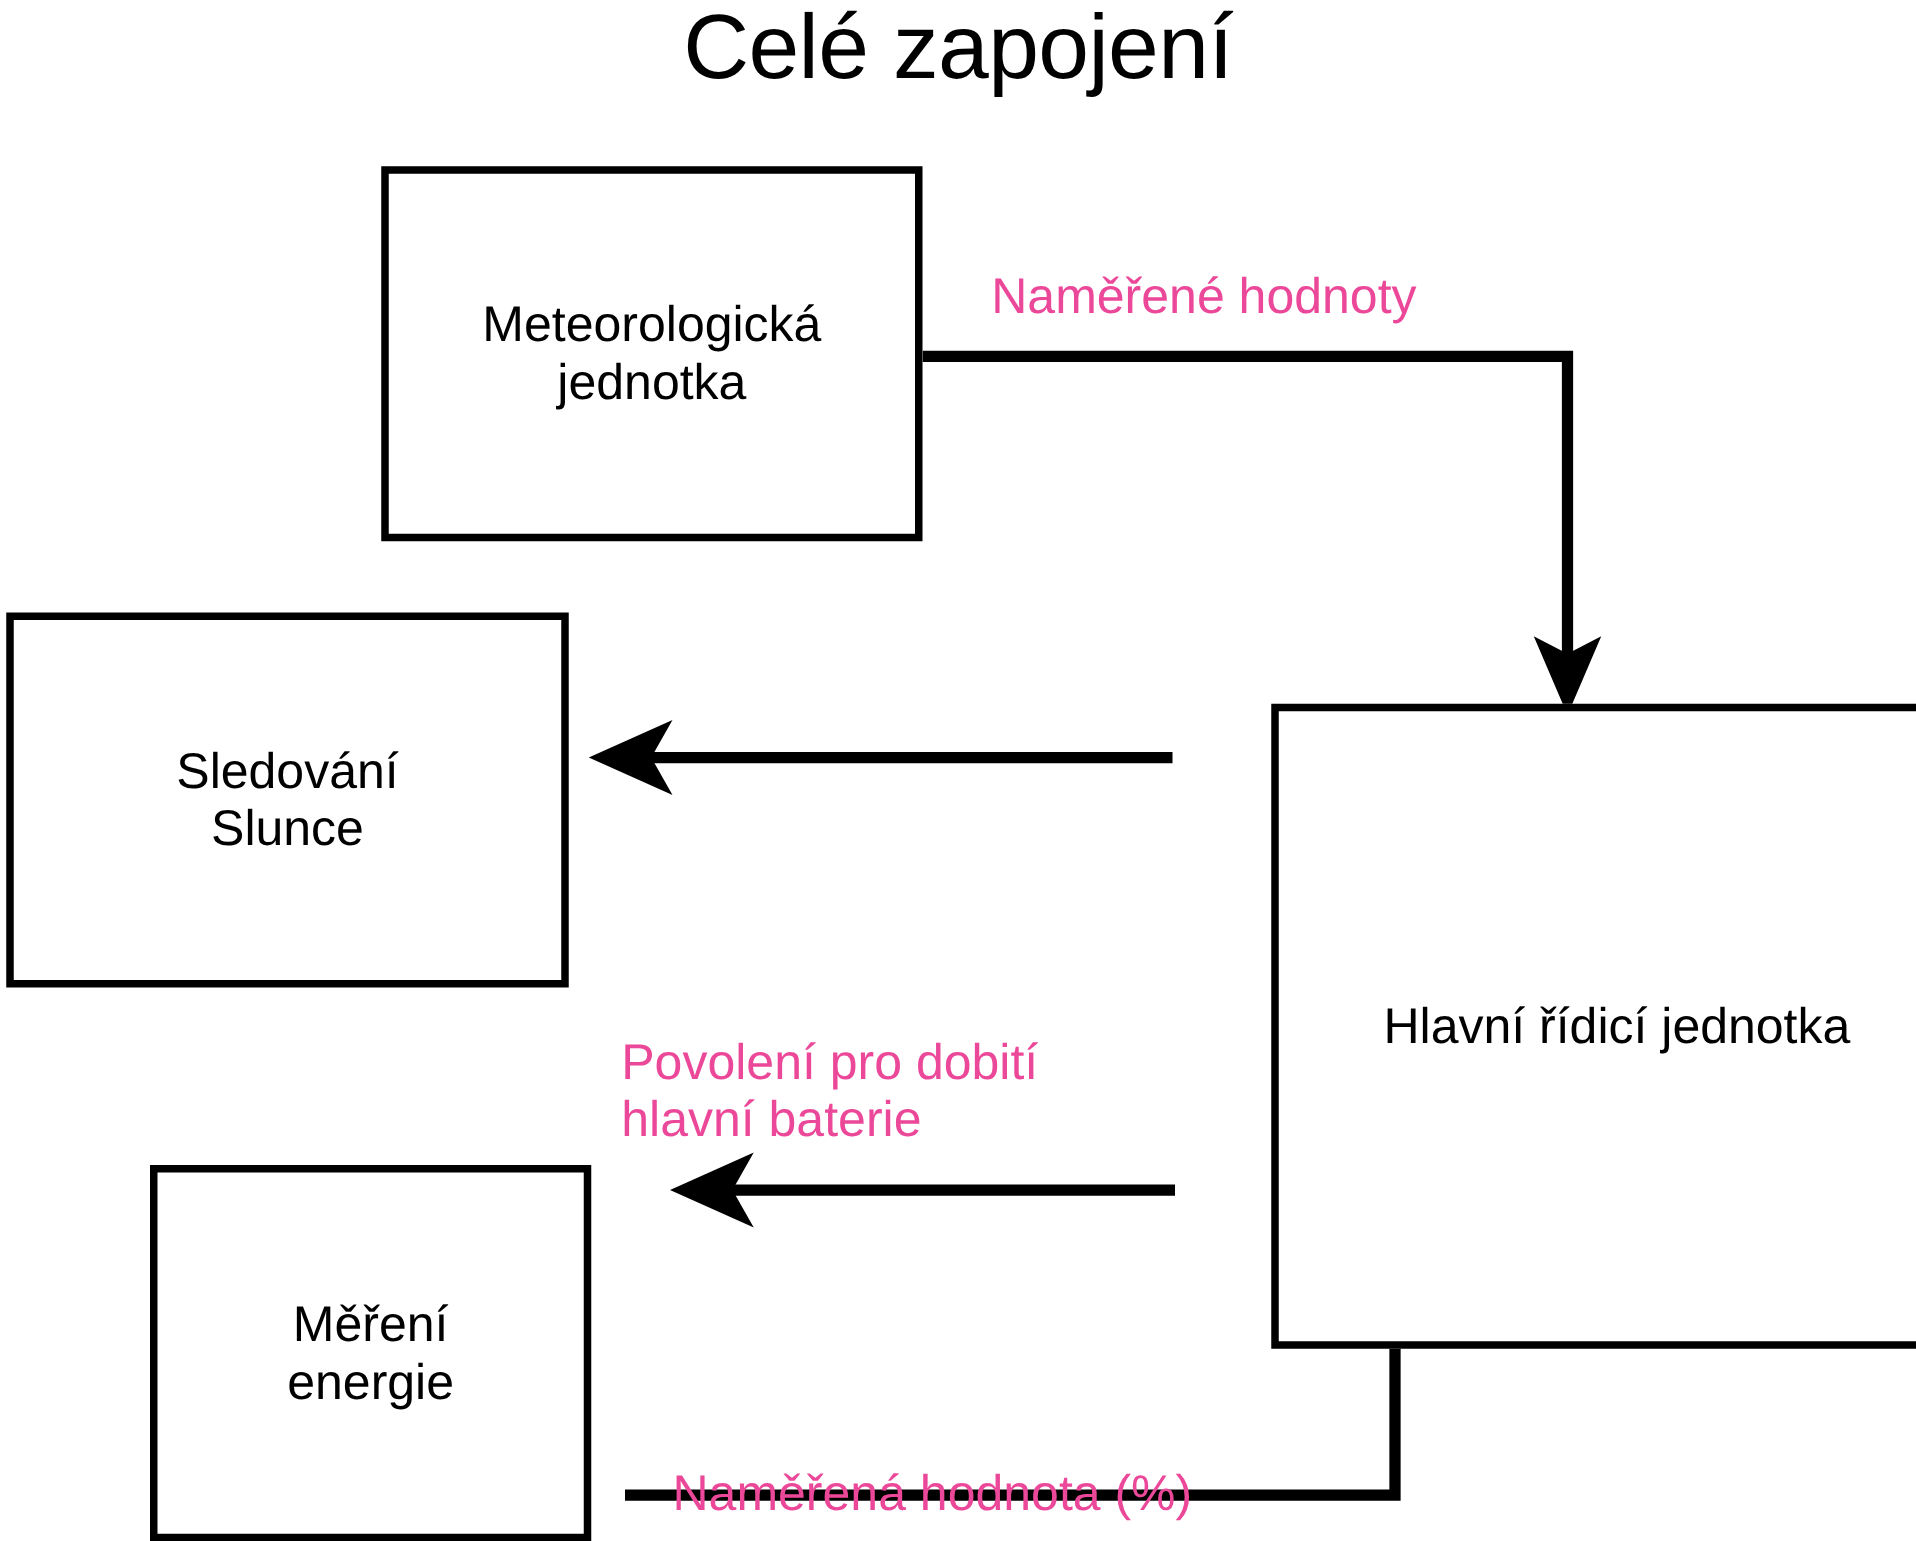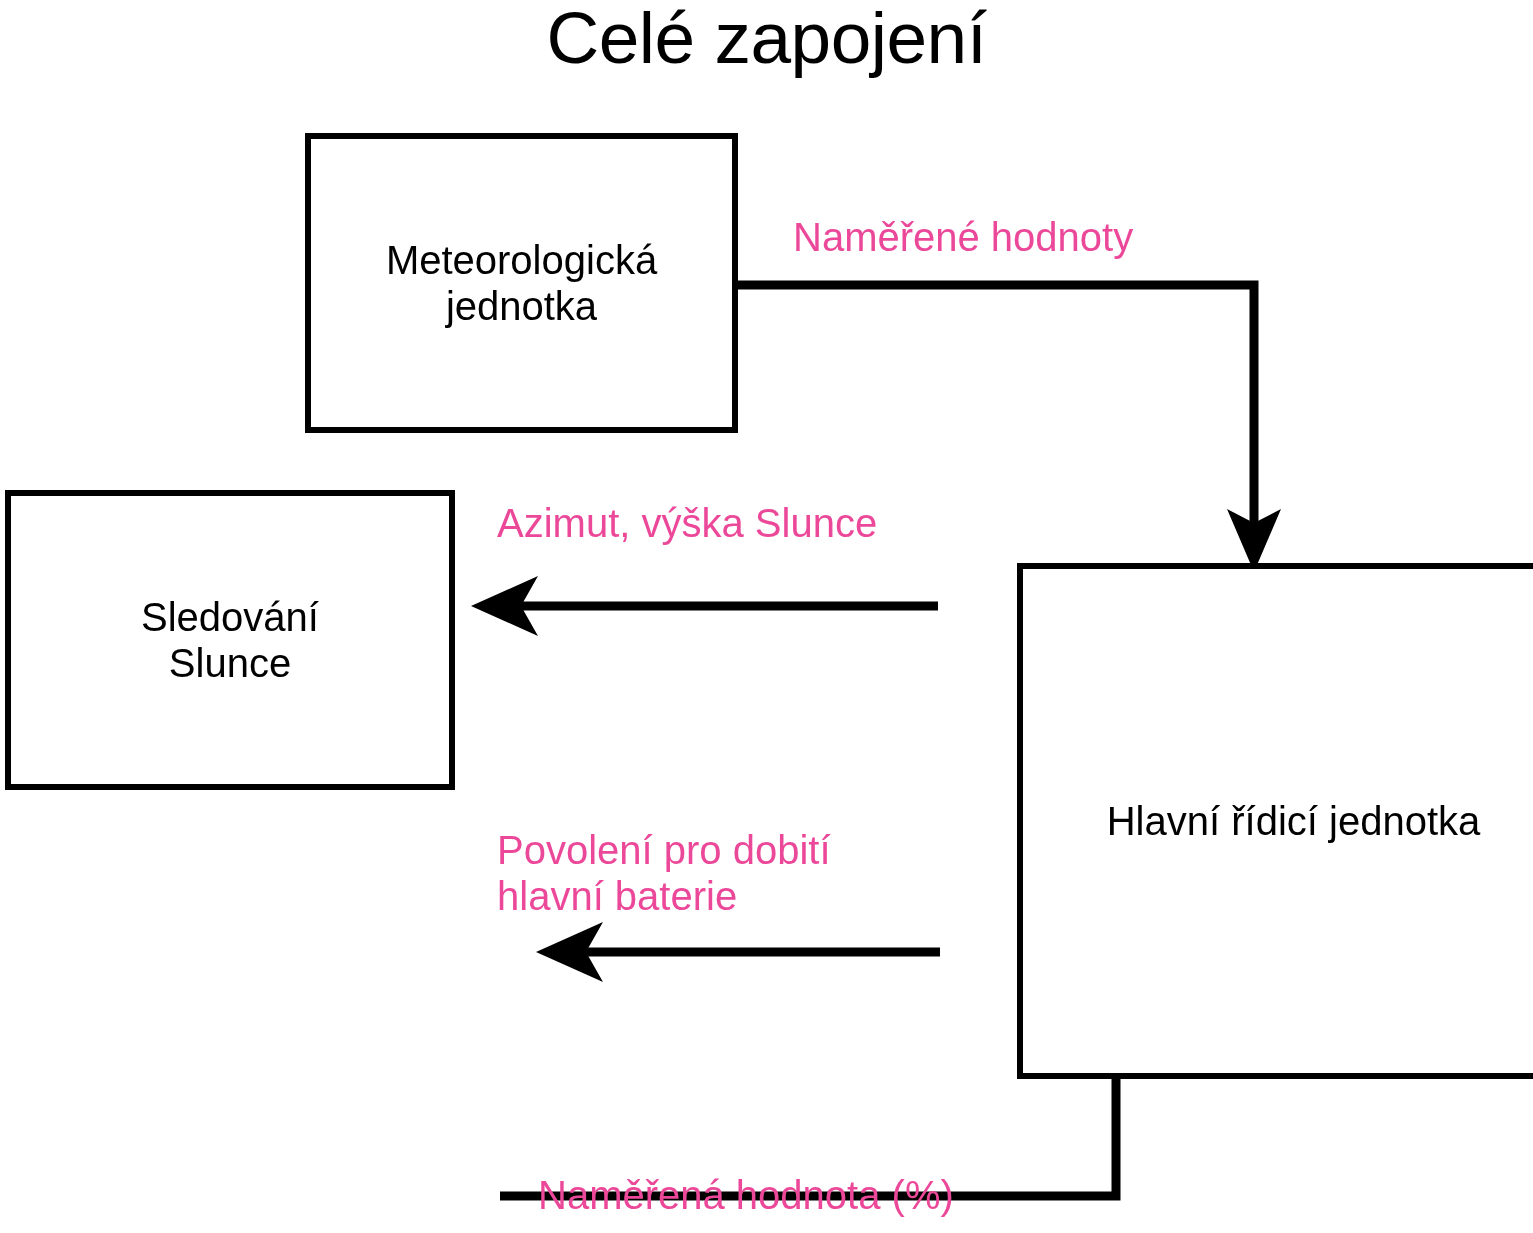--- a/index.html
+++ b/index.html
@@ -99,23 +99,26 @@
 
   <div class="node-box" id="node-meteo-unit" style="left:305px; top:133px; width:433px; height:300px;">
     <span class="node-label">Meteorologická
 jednotka</span>
   </div>
 
   <div class="node-box" id="node-main-control-unit" style="left:1017px; top:563px; width:553px; height:516px;">
     <span class="node-label">Hlavní řídicí jednotka</span>
   </div>
 
+  <div class="node-box" id="node-energy-measurement" style="left:120px; top:932px; width:353px; height:301px;">
+    <span class="node-label">Měření
+energie</span>
+  </div>
 
   <div class="edge-label" id="lbl-namerene-hodnoty">Naměřené hodnoty</div>
 
-  <div class="edge-label" id="lbl-azimut">Azimut, výška Slunce</div>
 
   <div class="edge-label" id="lbl-povoleni">Povolení pro dobití
 hlavní baterie</div>
 
   <div class="edge-label" id="lbl-namerena-proc">Naměřená hodnota (%)</div>
 
 </div>
 
 </body></html>

